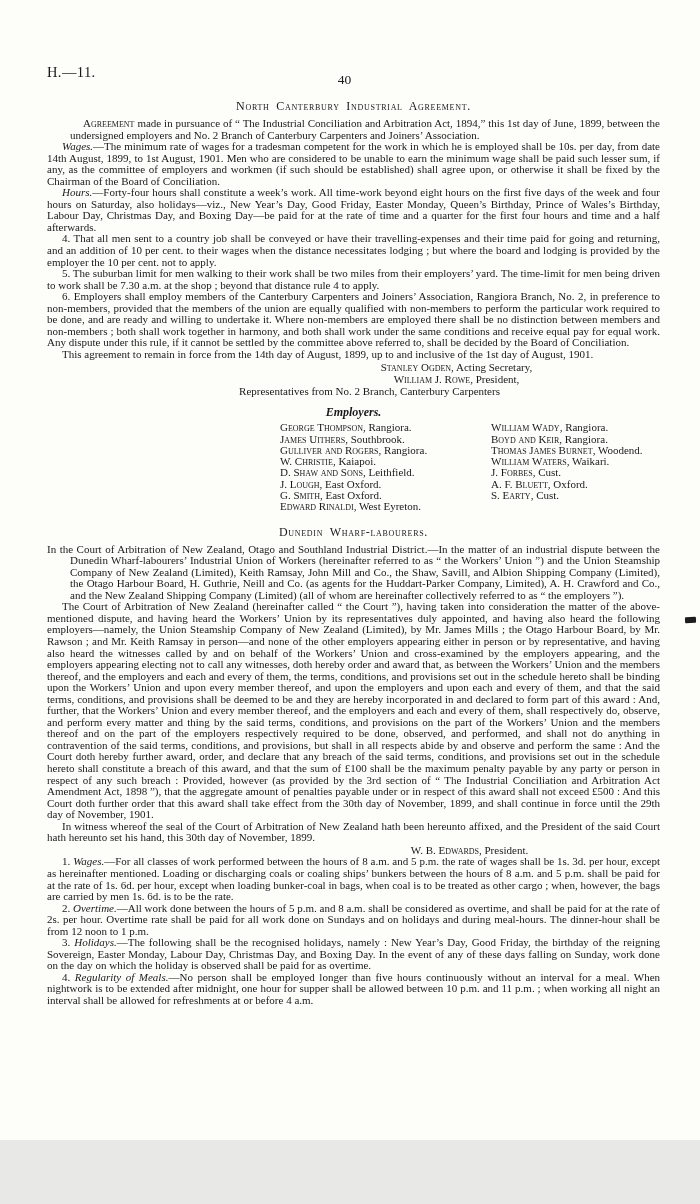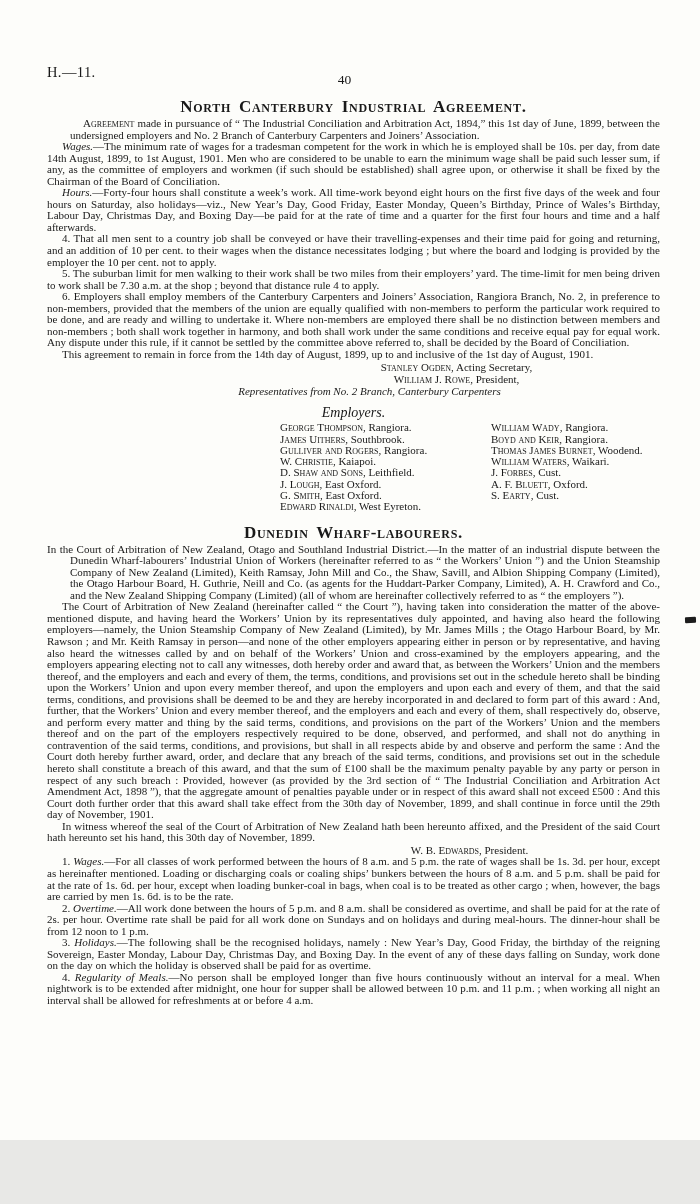--- a/index.html
+++ b/index.html
@@ -13,37 +13,37 @@
   .content { position:absolute; left:47px; top:64px; width:613px; }
 
   .header { position:relative; height:18px; }
   .doc-ref { position:absolute; left:0; top:0; font-size:14.5px; letter-spacing:0.4px; }
   .page-num { position:absolute; left:0; right:18px; top:8px; text-align:center; font-size:13.5px; }
 
   .sc { font-variant:small-caps;margin-left:36px; }
   .ital { font-style:italic; }
 
   .sc-head {
-    margin:16px; font-weight:bold; font-size:17px; line-height:13px;
+    margin:16px; font-weight:normal; font-size:12px; line-height:13px;
     text-align:center; font-variant:small-caps; letter-spacing:0.7px; word-spacing:3px;
   }
   .head-a { margin-top:18px; margin-bottom:5px; }
   .head-b { margin-top:13px; margin-bottom:5px; }
-  .ital-head { margin:8px; font-style:italic; font-weight:normal; font-size:14px; line-height:13px; text-align:center; }
+  .ital-head { margin:8px; font-style:italic; font-weight:bold; font-size:12px; line-height:13px; text-align:center; }
   .emp-head { margin-top:9px; margin-bottom:3px; }
   .sched-head { margin-top:9px; margin-bottom:4px; }
 
   p.body { margin:0; font-size:11px; line-height:11.55px; text-align:justify; }
   .ind  { text-indent:15px; }
   .hang { padding-left:23px; text-indent:-23px; }
   .gap-before { margin-top:5px; }
 
   .sig-a { margin-top:2px; font-size:11px; line-height:11.6px; }
   .sig-a .sig-name-line { text-align:center; padding-left:170px; }
-  .sig-a .sig-rep-line  { text-align:center; padding-left:32px;font-style:italic; }
+  .sig-a .sig-rep-line  { text-align:center; padding-left:32px; }
 
   .emp-cols { display:flex; margin-left:197px; margin-top:2px; font-size:11px; line-height:11.3px; }
   .emp-col-left { width:211px; }
   .emp-item { white-space:nowrap; }
 
   .sig-b { margin-top:1px; text-align:center; padding-left:196px; font-size:11px; line-height:11.6px; }
 
   .edge-mark {
     position:absolute; left:685px; top:617px; width:11px; height:6px;
     background:#1d1d1d; border-radius:1px; transform:rotate(-2deg);

